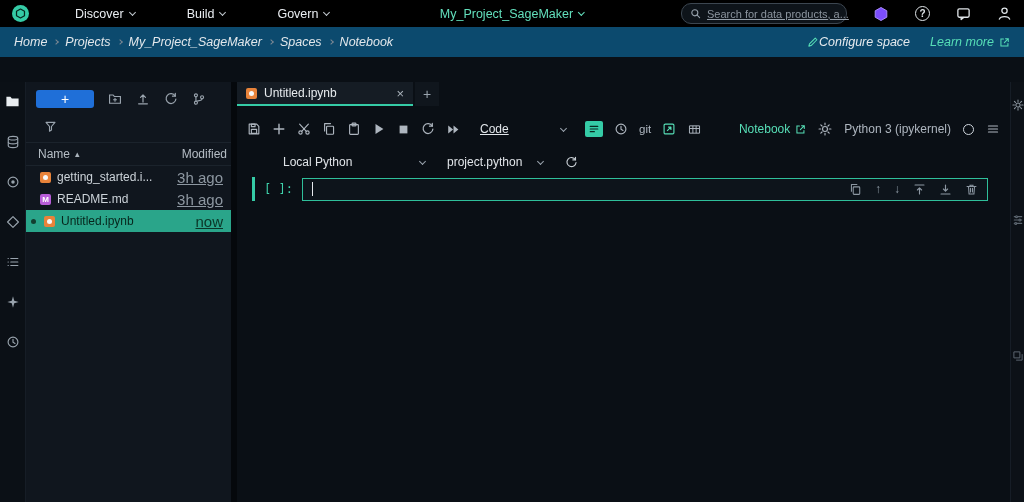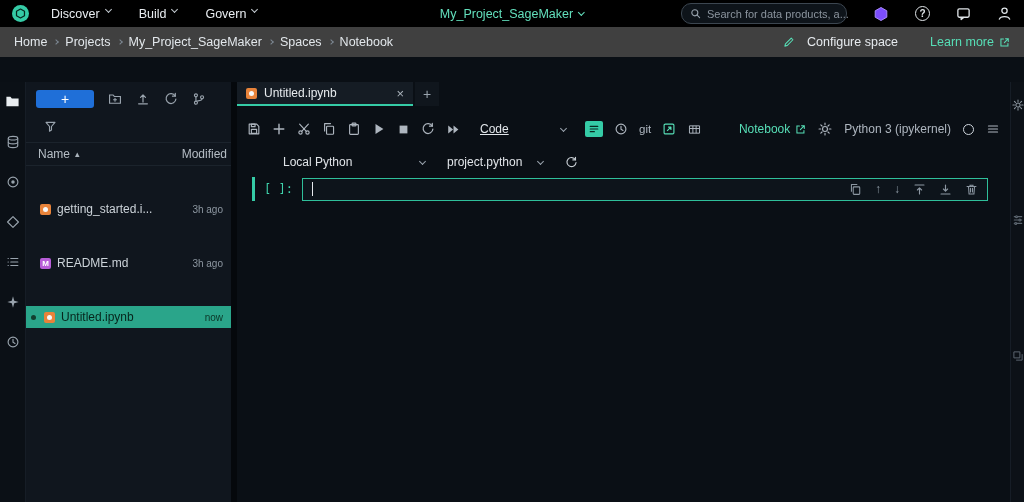--- a/index.html
+++ b/index.html
@@ -13,39 +13,39 @@
   .chev{ display:inline-block; width:5px; height:5px;
     border-right:1.4px solid currentColor; border-bottom:1.4px solid currentColor;
     transform:rotate(45deg); margin-left:6px; margin-bottom:2px; }
   .chev-r{ transform:rotate(-45deg); width:4px; height:4px; border-width:1.2px; margin:0 7px; color:#7d8893; }
 
   
   .topnav{ position:absolute; top:0; left:0; right:0; height:27px; background:#000;
     display:flex; align-items:center; padding:0 12px; color:#eef1f4; font-size:12.5px; }
   .logo{ width:17px; height:17px; border-radius:50%; background:#35cba6;
     display:flex; align-items:center; justify-content:center; margin-right:22px; }
-  .topmenu{ display:flex; align-items:flex-start; margin-right:28px; cursor:default; color:#e9edf1;}
+  .topmenu{ display:flex; align-items:center; margin-right:28px; cursor:default; color:#e9edf1;margin-left:24px;}
   .topmenu .chev{ color:#c3cad1; }
   .project{ position:absolute; left:50%; transform:translateX(-50%); color:#63e0bd;
     display:flex; align-items:center; font-size:12.5px; }
   .project .chev{ color:#63e0bd; }
   .top-right{ margin-left:auto; display:flex; align-items:center; gap:26px; }
   .search{ display:flex; align-items:center; gap:6px; width:166px; height:21px;
-    border:1px solid #3c4650; border-radius:10px; background:#0e141a; padding:0 8px; color:#96a0aa; }
+    border:1px solid #3c4650; border-radius:10px; background:#0e141a; padding:0 8px; color:#96a0aa;text-decoration:underline; }
   .search input{ flex:1; background:transparent; border:0; outline:0; color:#aeb6bf;
     font-family:"Liberation Sans",sans-serif; font-size:11px; padding:0; }
   .search input::placeholder{ color:#8b949e; }
   .qmark{ width:15px; height:15px; border:1.4px solid #dfe4e8; border-radius:50%;
     display:flex; align-items:center; justify-content:center; font-size:10px; font-weight:bold; color:#dfe4e8; }
 
   
-  .crumbbar{ position:absolute; top:27px; left:0; right:0; height:30px; background:#404040;
-    display:flex; align-items:center; padding:0 14px; font-size:12.5px; }
+  .crumbbar{ position:absolute; top:27px; left:0; right:0; height:30px; background:#0c4a6e;
+    display:flex; align-items:center; padding:0 14px; font-size:12.5px;font-style:italic; }
   .crumbs{ display:flex; align-items:center; color:#e2e7eb; }
-  .crumb-actions{ margin-left:auto; display:flex; align-items:center; gap:12px; }
+  .crumb-actions{ margin-left:auto; display:flex; align-items:center; gap:0; }
   .teal{ color:#57dfb7; }
   .crumb-actions .cfg{ color:#e6eaee; margin-right:20px; }
   .learn{ display:flex; align-items:center; gap:5px; color:#57dfb7; }
 
   
   .menubar{ position:absolute; top:57px; left:0; right:0; height:24px; background:#0e141b;
     display:flex; align-items:center; padding:0 6px; color:#d3d8dd; font-size:12.5px;
     border-bottom:1px solid #05080b; }
   .jlogo{ margin:0 10px 0 6px; }
   .mitem{ padding:3px 9px; border-radius:2px; }
@@ -60,22 +60,22 @@
   .filepanel{ position:absolute; top:82px; left:26px; bottom:0; width:205px; background:#10161e; }
   .fp-toolbar{ display:flex; align-items:center; gap:14px; padding:8px 10px 4px 10px; color:#9aa4ae; }
   .newbtn{ width:58px; height:18px; background:#1f6fd8; border-radius:3px; color:#fff;
     display:flex; align-items:center; justify-content:center; font-size:14px; line-height:1; }
   .funnel-row{ padding:8px 0 0 18px; color:#9aa4ae; }
   .path-row{ display:flex; align-items:center; gap:6px; padding:10px 0 0 12px; color:#dfe4e8; }
   .fp-head{ display:flex; align-items:center; margin-top:9px; padding:4px 4px 4px 12px;
     color:#b6bec6; border-top:1px solid #1b232c; border-bottom:1px solid #1b232c; }
   .fp-head .sort{ font-size:9px; margin-left:5px; color:#aab3bc; }
   .fp-head .mod{ margin-left:auto; }
-  .frow{ height:22px; display:flex; align-items:center; gap:6px; padding:0 8px 0 14px; color:#ccd3d9;margin-top:32px; }
-  .frow .time{ margin-left:auto; font-size:10px; color:#8d97a1; }
+  .frow{ height:22px; display:flex; align-items:center; gap:6px; padding:0 8px 0 14px; color:#ccd3d9; }
+  .frow .time{ margin-left:auto; font-size:15px; color:#8d97a1;text-decoration:underline; }
   .frow.sel{ background:#2aa58a; color:#07251c; padding-left:5px; }
   .frow.sel .time{ color:#0b3527;text-align:center; }
   .dot{ width:5px; height:5px; border-radius:50%; background:#123f30; margin-right:2px; }
   .nb-ico{ width:11px; height:11px; background:#e8833a; border-radius:2px; position:relative; flex:0 0 auto;}
   .nb-ico::after{ content:''; position:absolute; inset:3px; border-radius:50%; background:#f6f8f9; }
   .md-ico{ width:11px; height:11px; background:#b85dd8; border-radius:2px; position:relative; flex:0 0 auto;
     color:#fff; font-size:8px; font-weight:bold; display:flex; align-items:center; justify-content:center; }
   .md-ico::after{ content:'M'; }
 
   .gap{ position:absolute; top:82px; left:231px; width:6px; bottom:0; background:#05080c; }

